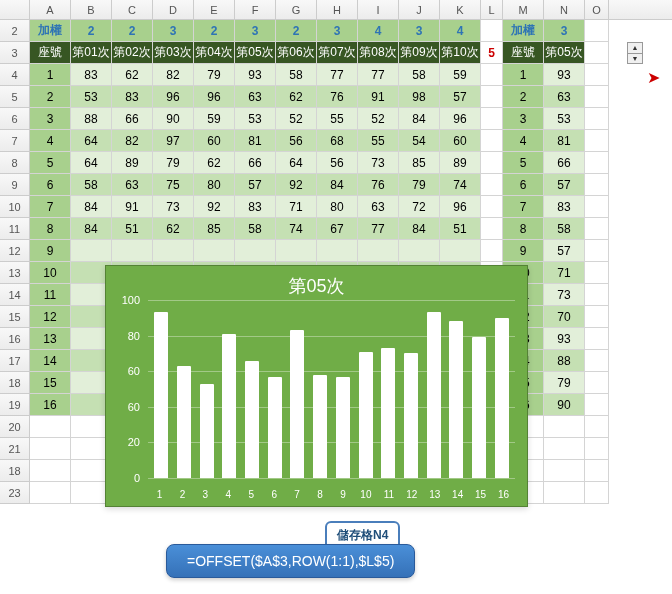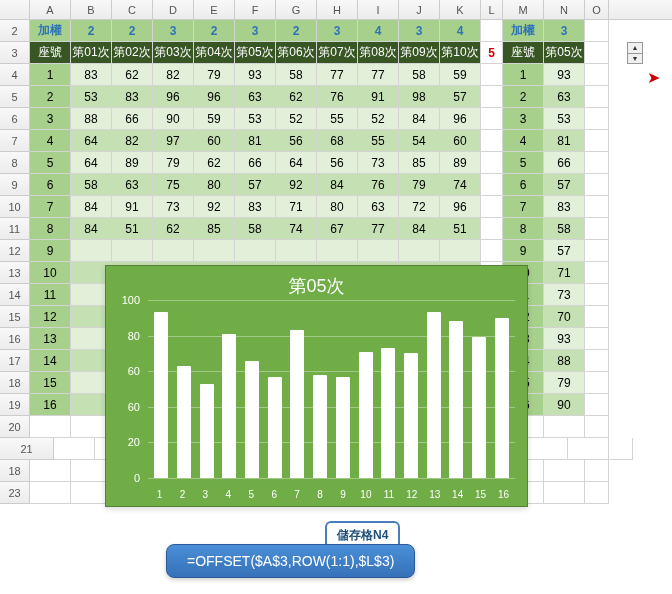--- a/index.html
+++ b/index.html
@@ -391,21 +391,21 @@
       <div class="cell" style="width: 41px;"></div>
       <div class="cell" style="width: 41px;"></div>
       <div class="cell" style="width: 41px;"></div>
       <div class="cell" style="width: 41px;"></div>
       <div class="cell" style="width: 22px;"></div>
       <div class="cell" style="width: 41px;"></div>
       <div class="cell" style="width: 41px;"></div>
       <div class="cell" style="width: 24px;"></div>
     </div>
     <div class="row">
-      <div class="row-h" style="width: 54px;">21</div>
+      <div class="row-h" style="width: 30px;">21</div>
       <div class="cell" style="width: 41px;"></div>
       <div class="cell" style="width: 41px;"></div>
       <div class="cell" style="width: 41px;"></div>
       <div class="cell" style="width: 41px;"></div>
       <div class="cell" style="width: 41px;"></div>
       <div class="cell" style="width: 41px;"></div>
       <div class="cell" style="width: 41px;"></div>
       <div class="cell" style="width: 41px;"></div>
       <div class="cell" style="width: 41px;"></div>
       <div class="cell" style="width: 41px;"></div>
@@ -511,13 +511,13 @@
     </div>
 </div>
 
 <div class="spinner">
   <div class="spin-btn">▲</div>
   <div class="spin-btn">▼</div>
 </div>
 <div class="arrow">➤</div>
 
 <div class="callout">儲存格N4</div>
-<div class="formula">=OFFSET($A$3,ROW(1:1),$L$3)</div>
+<div class="formula">=OFFSET($A$3,ROW(1:1),$L$5)</div>
 
 </body></html>

